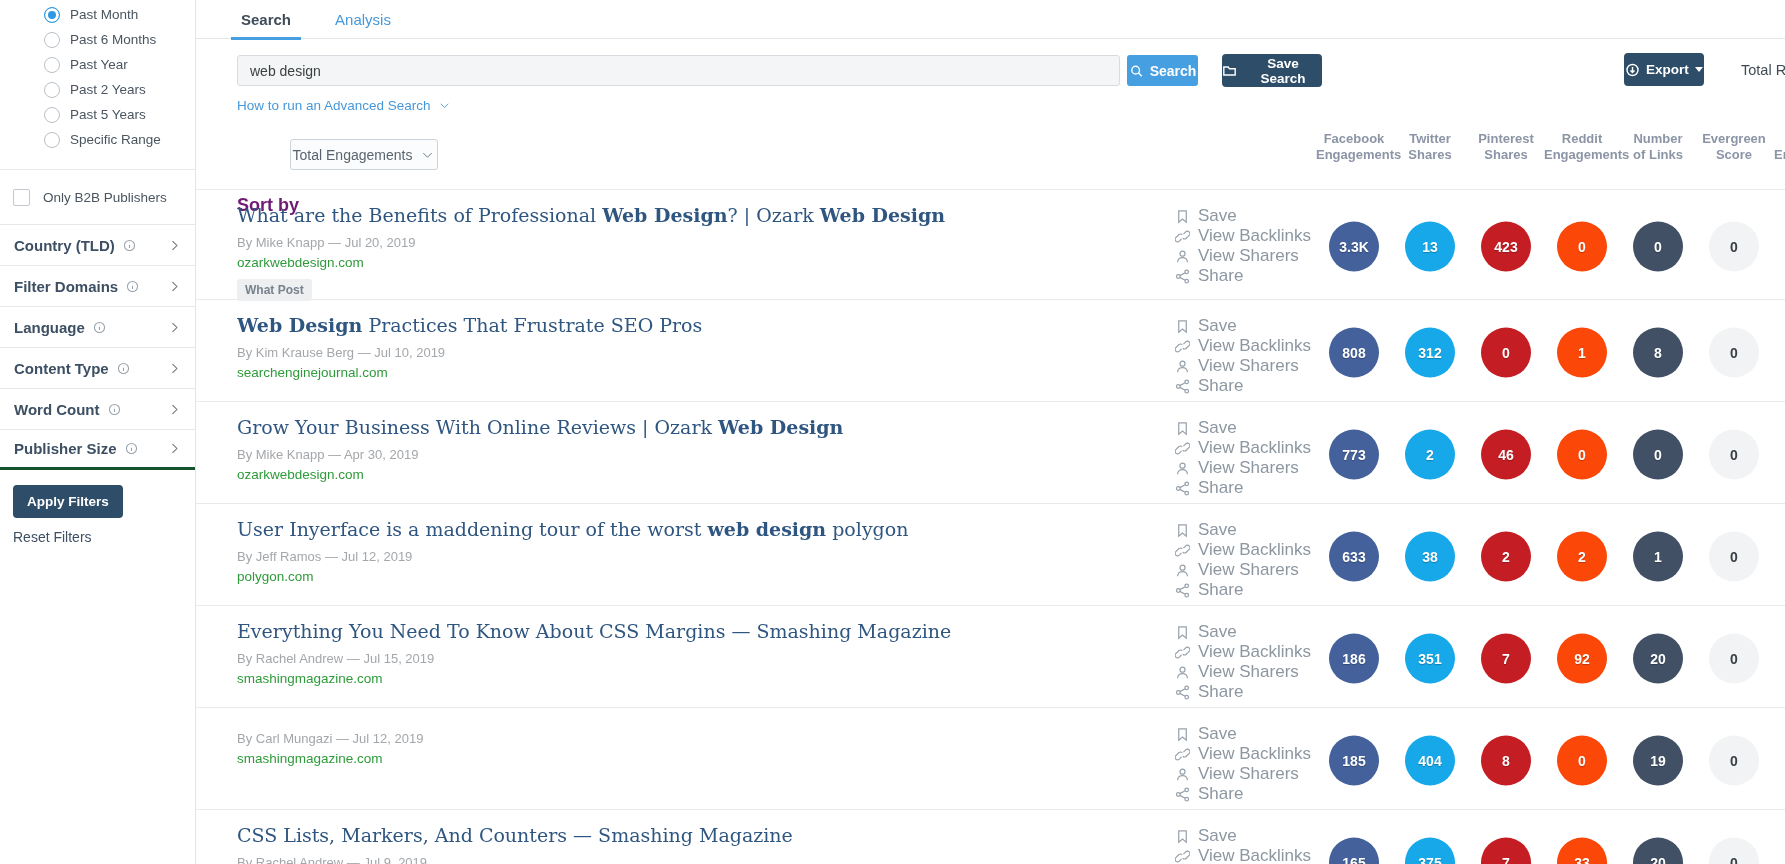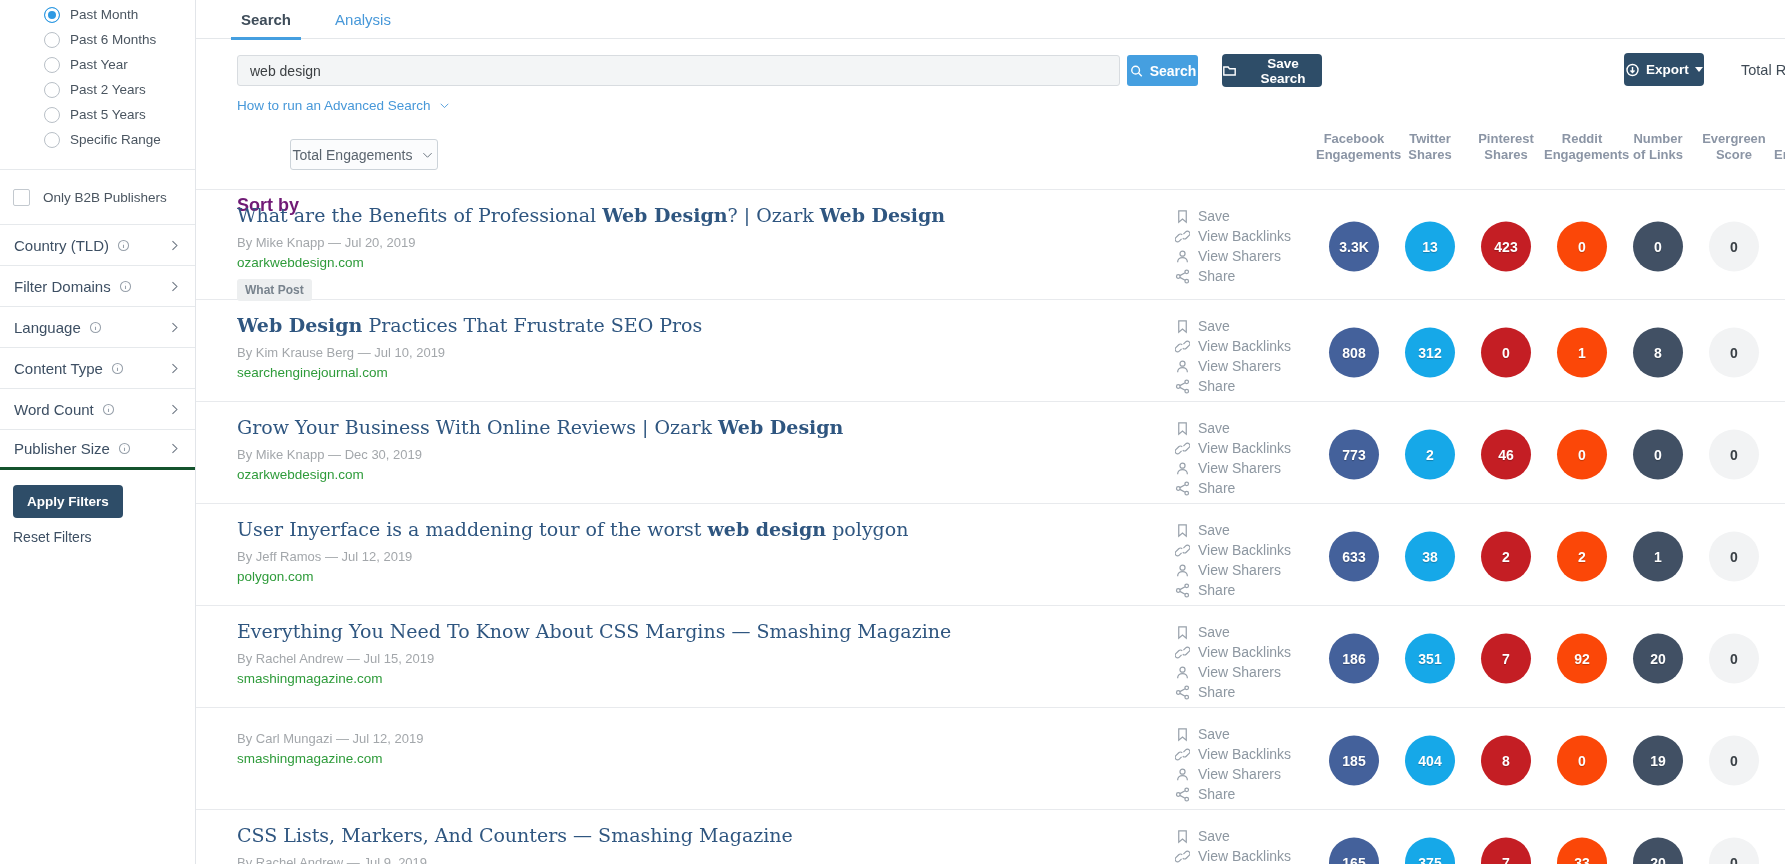--- a/index.html
+++ b/index.html
@@ -18,21 +18,21 @@
   .radio.sel { border-color:#2f9ae3; background:#2f9ae3; box-shadow:inset 0 0 0 3px #fff; }
   .radio-label { font-size:13.5px; color:#4a5560; }
   .sb-div { border-top:1px solid #e6e9ec; margin-top:17px; }
   .b2b-row { display:flex; align-items:center; height:54px; padding-left:13px; cursor:pointer; }
   .checkbox { width:17px; height:17px; border:1px solid #c3c9cf; border-radius:2px; background:#fff; margin-right:13px; }
   .b2b-label { font-size:13.5px; color:#4a5560; }
   .filter-list { }
   .filter-row { display:flex; align-items:center; height:41px; border-top:1px solid #e6e9ec;
                 padding:0 13px 0 14px; cursor:pointer; }
   .filter-row:last-child { border-bottom:3px solid #14532d; }
-  .filter-label { font-size:15px; font-weight:400; color:#3d4f63; }
+  .filter-label { font-size:15px; font-weight:700; color:#3d4f63; }
   .info-ic { margin-left:7px; color:#98a1ab; display:inline-flex; }
   .filter-chev { margin-left:auto; color:#6a7480; display:inline-flex; }
   .apply-btn { display:inline-block; margin:15px 0 0 13px; background:var(--dark-btn);
                color:#fff; font-size:13.5px; font-weight:700; border:none; border-radius:4px;
                padding:9px 14px; cursor:pointer; }
   .reset-link { display:block; margin:11px 0 0 13px; font-size:14px; color:#3d4f63; cursor:pointer; }
   
   .main { position:absolute; left:196px; top:0; width:1589px; height:864px; }
   .tabbar { position:absolute; left:0; top:0; width:100%; height:39px; border-bottom:1px solid #e4e7ea;
             display:flex; align-items:center; padding-left:41px; }
@@ -75,21 +75,21 @@
   .rrow { position:relative; height:102px; border-bottom:1px solid #e8eaed; padding:14px 0 0 41px; }
   .rrow.first { height:110px; }
   .rtitle { font-family:"DejaVu Serif", serif; font-size:19px; color:var(--title-blue); cursor:pointer;
             max-width:920px; white-space:nowrap; overflow:hidden; }
   .rtitle b { font-weight:700; }
   .rbyline { margin-top:9px; font-size:13px; color:#a3a7ab; }
   .rdomain { margin-top:5px; font-size:13.5px; color:var(--domain-green); cursor:pointer; }
   .rtag { display:inline-block; margin-top:9px; background:#edeff0; color:#78838d;
           font-size:12px; font-weight:700; padding:4px 8px; border-radius:3px; }
   .ractions { position:absolute; left:979px; top:16px; }
-  .raction { display:flex; align-items:center; gap:8px; height:20px; font-size:14px; color:#8d97a1; cursor:pointer;text-align:right; }
+  .raction { display:flex; align-items:center; gap:8px; height:20px; font-size:17px; color:#8d97a1; cursor:pointer;text-align:right; }
   .rmetrics { position:absolute; left:1120px; top:50%; transform:translateY(-47%); width:456px; display:flex; }
   .mcell { width:76px; display:flex; align-items:center; justify-content:center; }
   .badge { width:50px; height:50px; border-radius:50%; display:flex; align-items:center; justify-content:center;
            color:#fff; font-size:14px; font-weight:700; text-shadow:0 1px 1px rgba(0,0,0,.25); }
   .badge.light { color:#3a4046; text-shadow:none; }
   .ai { width:15px; height:15px; stroke:#98a1ab; fill:none; stroke-width:1.3; flex:0 0 15px; }
   .wic { stroke:#fff; fill:none; stroke-width:1.6; }
   svg.defs { position:absolute; width:0; height:0; }
 </style>
 </head>
@@ -404,21 +404,21 @@
           <div class="mcell">
       <div class="badge " style="background:#415064">8</div>
           </div>
           <div class="mcell">
       <div class="badge light" style="background:#f2f3f4">0</div>
           </div>
         </div>
       </div>
       <div class="rrow">
     <div class="rtitle"><span>Grow Your Business With Online Reviews | Ozark </span><b>Web Design</b></div>
-    <div class="rbyline">By Mike Knapp — Dec 30, 2019</div>
+    <div class="rbyline">By Mike Knapp — Apr 30, 2019</div>
     <div class="rdomain">ozarkwebdesign.com</div>
 
     <div class="ractions">
           <div class="raction">
        <svg class="ai">
               <use href="#i-bookmark"></use>
             </svg>
        <span>Save</span>
      </div>
           <div class="raction">

